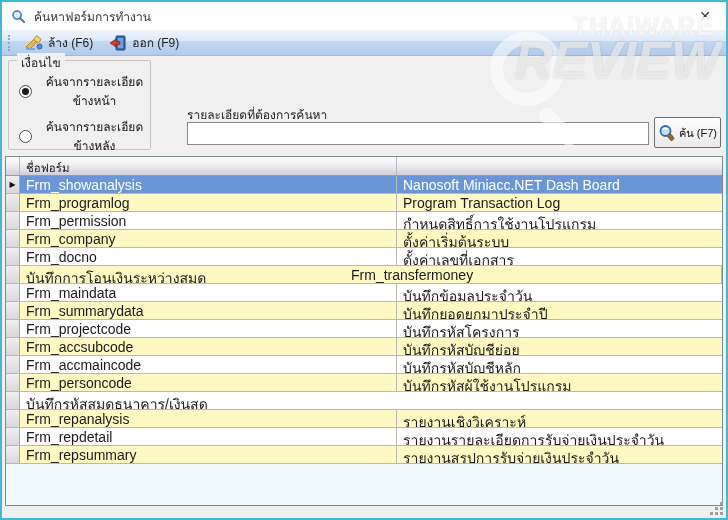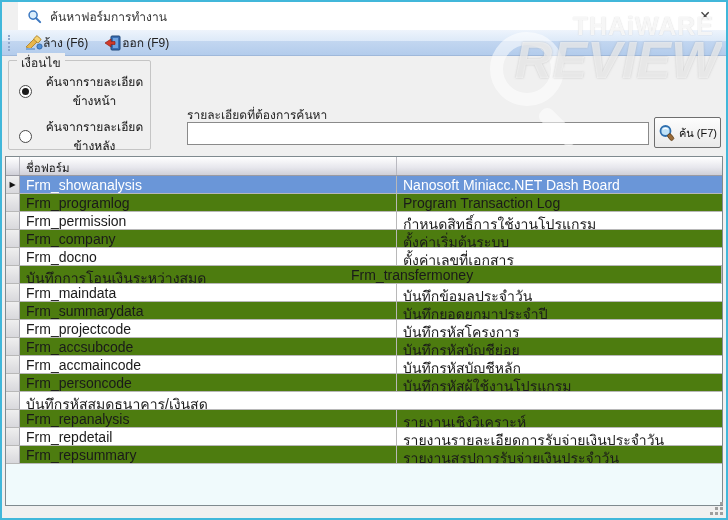--- a/index.html
+++ b/index.html
@@ -8,21 +8,21 @@
     width:728px; height:520px; position:relative;
     font-family:"Liberation Sans", sans-serif;
     background:#e8e8e8; overflow:hidden;
   }
   .window {
     position:absolute; inset:0;
     border:2px solid #41b7da; background:#f0f0f0; overflow:hidden;
   }
   
   .titlebar {
-    position:absolute; left:16px; top:0; right:0; height:28px;
+    position:absolute; left:0; top:0; right:0; height:28px;
     background:#ffffff; display:flex; align-items:center; padding-left:9px;
   }
   .title-icon { width:15px; height:15px; margin-right:8px; flex:0 0 auto; }
   .title-text { font-size:12px; color:#333; }
   .close-btn {
     margin-left:auto; width:42px; height:28px; display:flex;
     align-items:center; justify-content:center;
     color:#444; font-size:14px; cursor:default;
   }
   
@@ -30,21 +30,21 @@
     position:absolute; left:0; top:28px; right:0; height:26px;
     background:linear-gradient(#eef4fc 0%, #dce9f8 45%, #c2d6f0 46%, #b3ccec 100%);
     border-bottom:1px solid #9fb8da;
     display:flex; align-items:center; padding-left:4px;
   }
   .tb-grip {
     width:3px; height:16px; margin:0 6px 0 2px;
     border-left:2px dotted #8fa8cc;
   }
   .tb-btn {
-    display:flex; align-items:center; 
+    display:flex; align-items:center; gap:5px;
     padding:2px 7px; font-size:12px; color:#222;
     border:1px solid transparent; border-radius:2px; cursor:default;
   }
   .tb-btn svg { width:18px; height:16px; }
   
   .groupbox {
     position:absolute; left:6px; top:58px; width:143px; height:90px;
     border:1px solid #c5c5c5; border-radius:2px;
   }
   .groupbox-title {
@@ -81,21 +81,21 @@
     border:1px solid #7f8a8f; background:#f0fafc; overflow:hidden;
   }
   .thead { display:flex; height:19px;
     background:linear-gradient(#ffffff,#e6e6ec 60%,#cfcfd7);
     border-bottom:1px solid #9a9aa2; }
   .th { font-size:11.5px; color:#222; padding:2px 4px 0 6px; }
   .th.selcol { width:14px; padding:0; border-right:1px solid #b9b9c0; }
   .th.namecol { width:377px; border-right:1px solid #b9b9c0; }
   .th.desccol { flex:1; }
   .tr { display:flex; height:18px; background:#fff; border-bottom:1px solid #b8b8b8; }
-  .tr.stripe { background:#4d7c0f; }
+  .tr.stripe { background:#fef9c3; }
   .tr.sel { background:#6a96d8; }
   .tr.sel .td { color:#fff; }
   .td { font-size:14px; color:#1a1a1a; padding:1px 4px 0 6px; white-space:nowrap; overflow:hidden; }
   .td.selcell {
     width:14px; padding:0; text-align:center; font-size:8px; line-height:17px; color:#111;
     background:linear-gradient(#efefef,#d8d8dc); border-right:1px solid #a8a8b0;
   }
   .tr.sel .td.selcell { color:#111; }
   .td.name { width:377px; border-right:1px solid #b8b8b8; }
   .td.desc { flex:1; }

